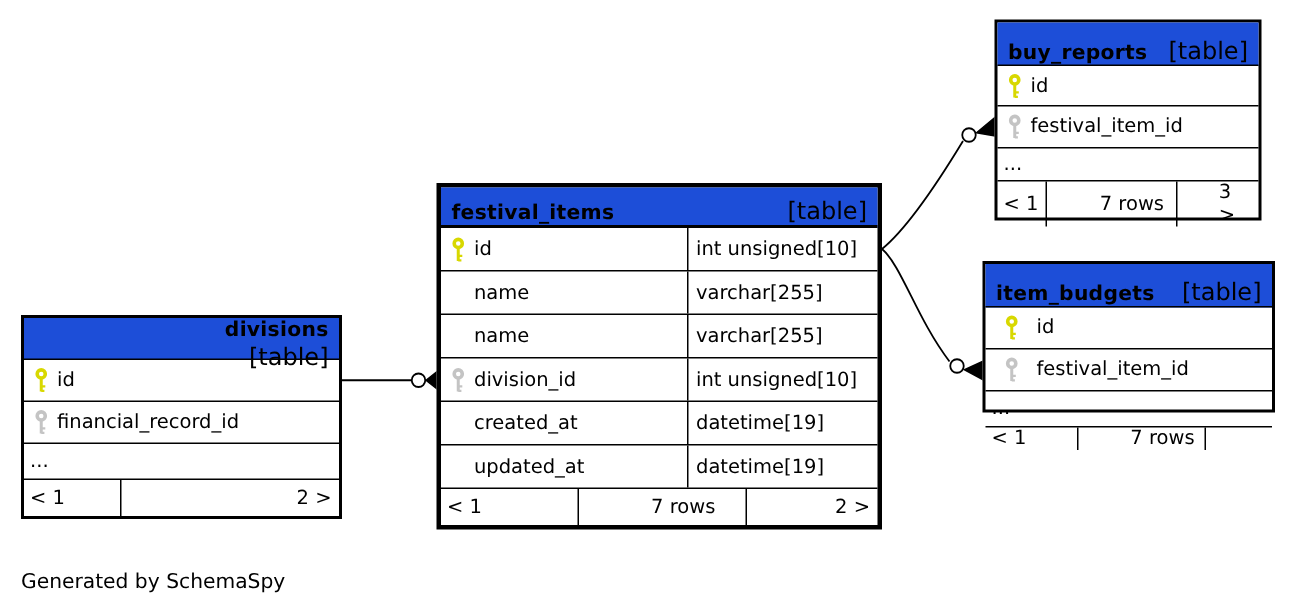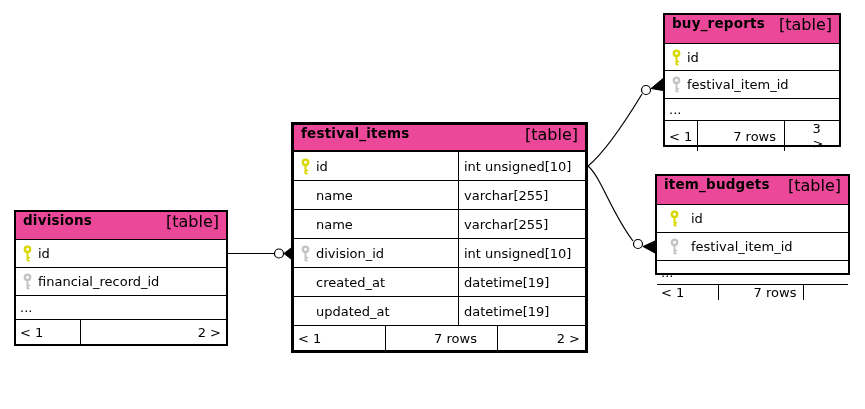--- a/index.html
+++ b/index.html
@@ -12,21 +12,21 @@
   svg.rels path, svg.rels line{stroke:#000;stroke-width:1.2;fill:none;}
   svg.rels circle{fill:#fff;stroke:#000;stroke-width:1.2;}
   svg.rels polygon{fill:#000;stroke:#000;}
 
   .tbl{
     position:absolute;background:#fff;border:2px solid #000;box-sizing:border-box;
     display:flex;flex-direction:column;
   }
   .tbl.main{border-width:3px;}
   .thead{
-    background:#ec4899;border-bottom:1px solid #000;display:flex;align-items:flex-start;
+    background:#1d4ed8;border-bottom:1px solid #000;display:flex;align-items:flex-end;
     justify-content:space-between;padding:0 7px;flex:0 0 auto;box-sizing:border-box;
   }
   .main .thead{border-bottom-width:2px;}
   .tname{font-weight:bold;font-size:13.5px;letter-spacing:.2px;}
   .ttag{font-size:16px;}
   .trow{
     border-bottom:1px solid #000;display:flex;align-items:center;
     flex:0 0 auto;box-sizing:border-box;
   }
   .keyslot{width:22px;display:flex;justify-content:center;align-items:center;flex:0 0 auto;}
@@ -42,21 +42,21 @@
   .erow{border-bottom:1px solid #000;display:flex;align-items:center;padding-left:4px;box-sizing:border-box;flex:0 0 auto;}
   .tfoot{display:flex;flex:1 1 auto;align-items:stretch;}
   .fc{display:flex;align-items:center;box-sizing:border-box;padding-left:28px;}
   .fc2,.fc3{border-left:1px solid #000;}
   .fc1{padding-left:4px;}
   .fc2{justify-content:center;}
   .fc3{justify-content:flex-end;padding-right:5px;flex:1 1 auto;}
 
   
   .t-divisions{left:14px;top:210px;width:214px;height:136px;}
-  .t-divisions .thead{height:28px;}
+  .t-divisions .thead{height:28px;flex-direction:column;}
   .t-divisions .trow{height:28px;}
   .t-divisions .erow{height:24px;}
   .t-divisions .fc1{width:64px;} .t-divisions .fc2{width:83px;}
 
   .t-festival{left:291px;top:122px;width:297px;height:231px;}
   .t-festival .thead{height:27px;}
   .t-festival .trow{height:29px;}
   .t-festival .fc1{width:91px;} .t-festival .fc2{width:112px;}
 
   .t-buy{left:663px;top:13px;width:178px;height:134px;}
@@ -251,13 +251,14 @@
       <span class="cname">festival_item_id</span>
     </div>
     <div class="erow">...</div>
     <div class="tfoot">
       <span class="fc fc1">&lt; 1</span>
       <span class="fc fc2">7 rows</span>
       <span class="fc fc3"></span>
     </div>
   </div>
 
+  <div class="credit">Generated by SchemaSpy</div>
 </div>
 
 </body></html>

